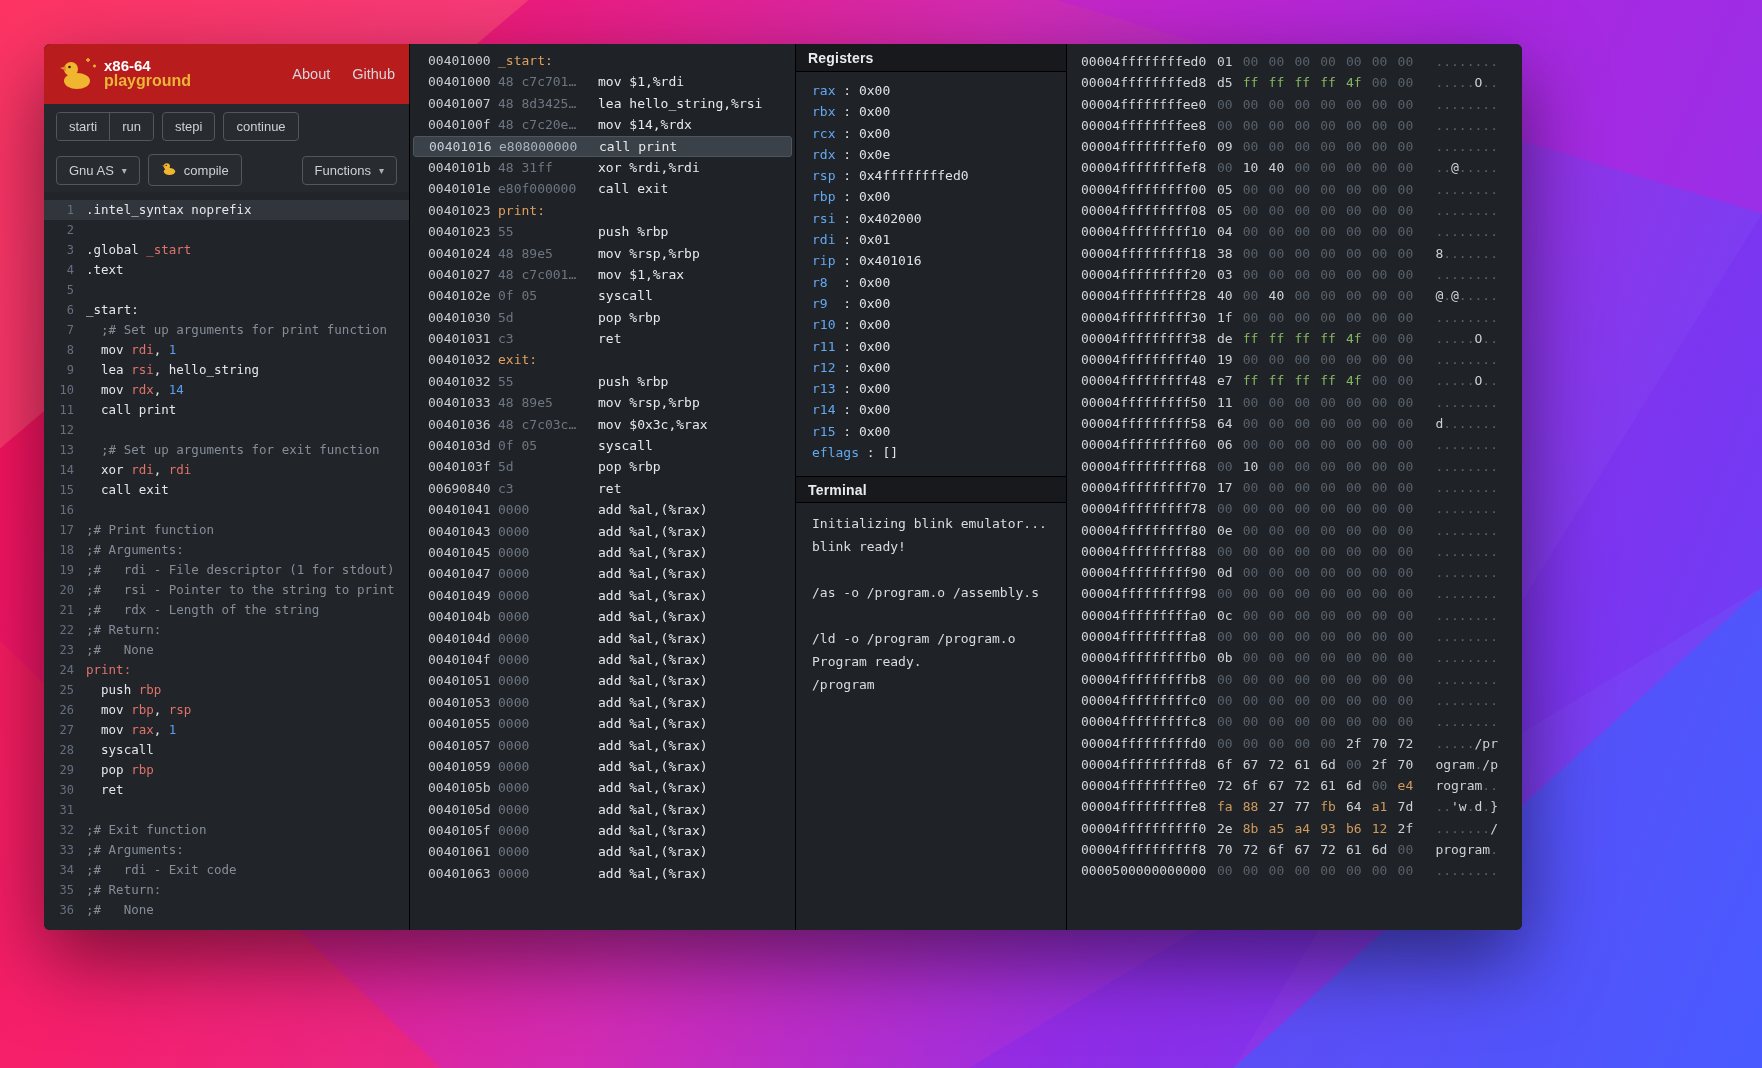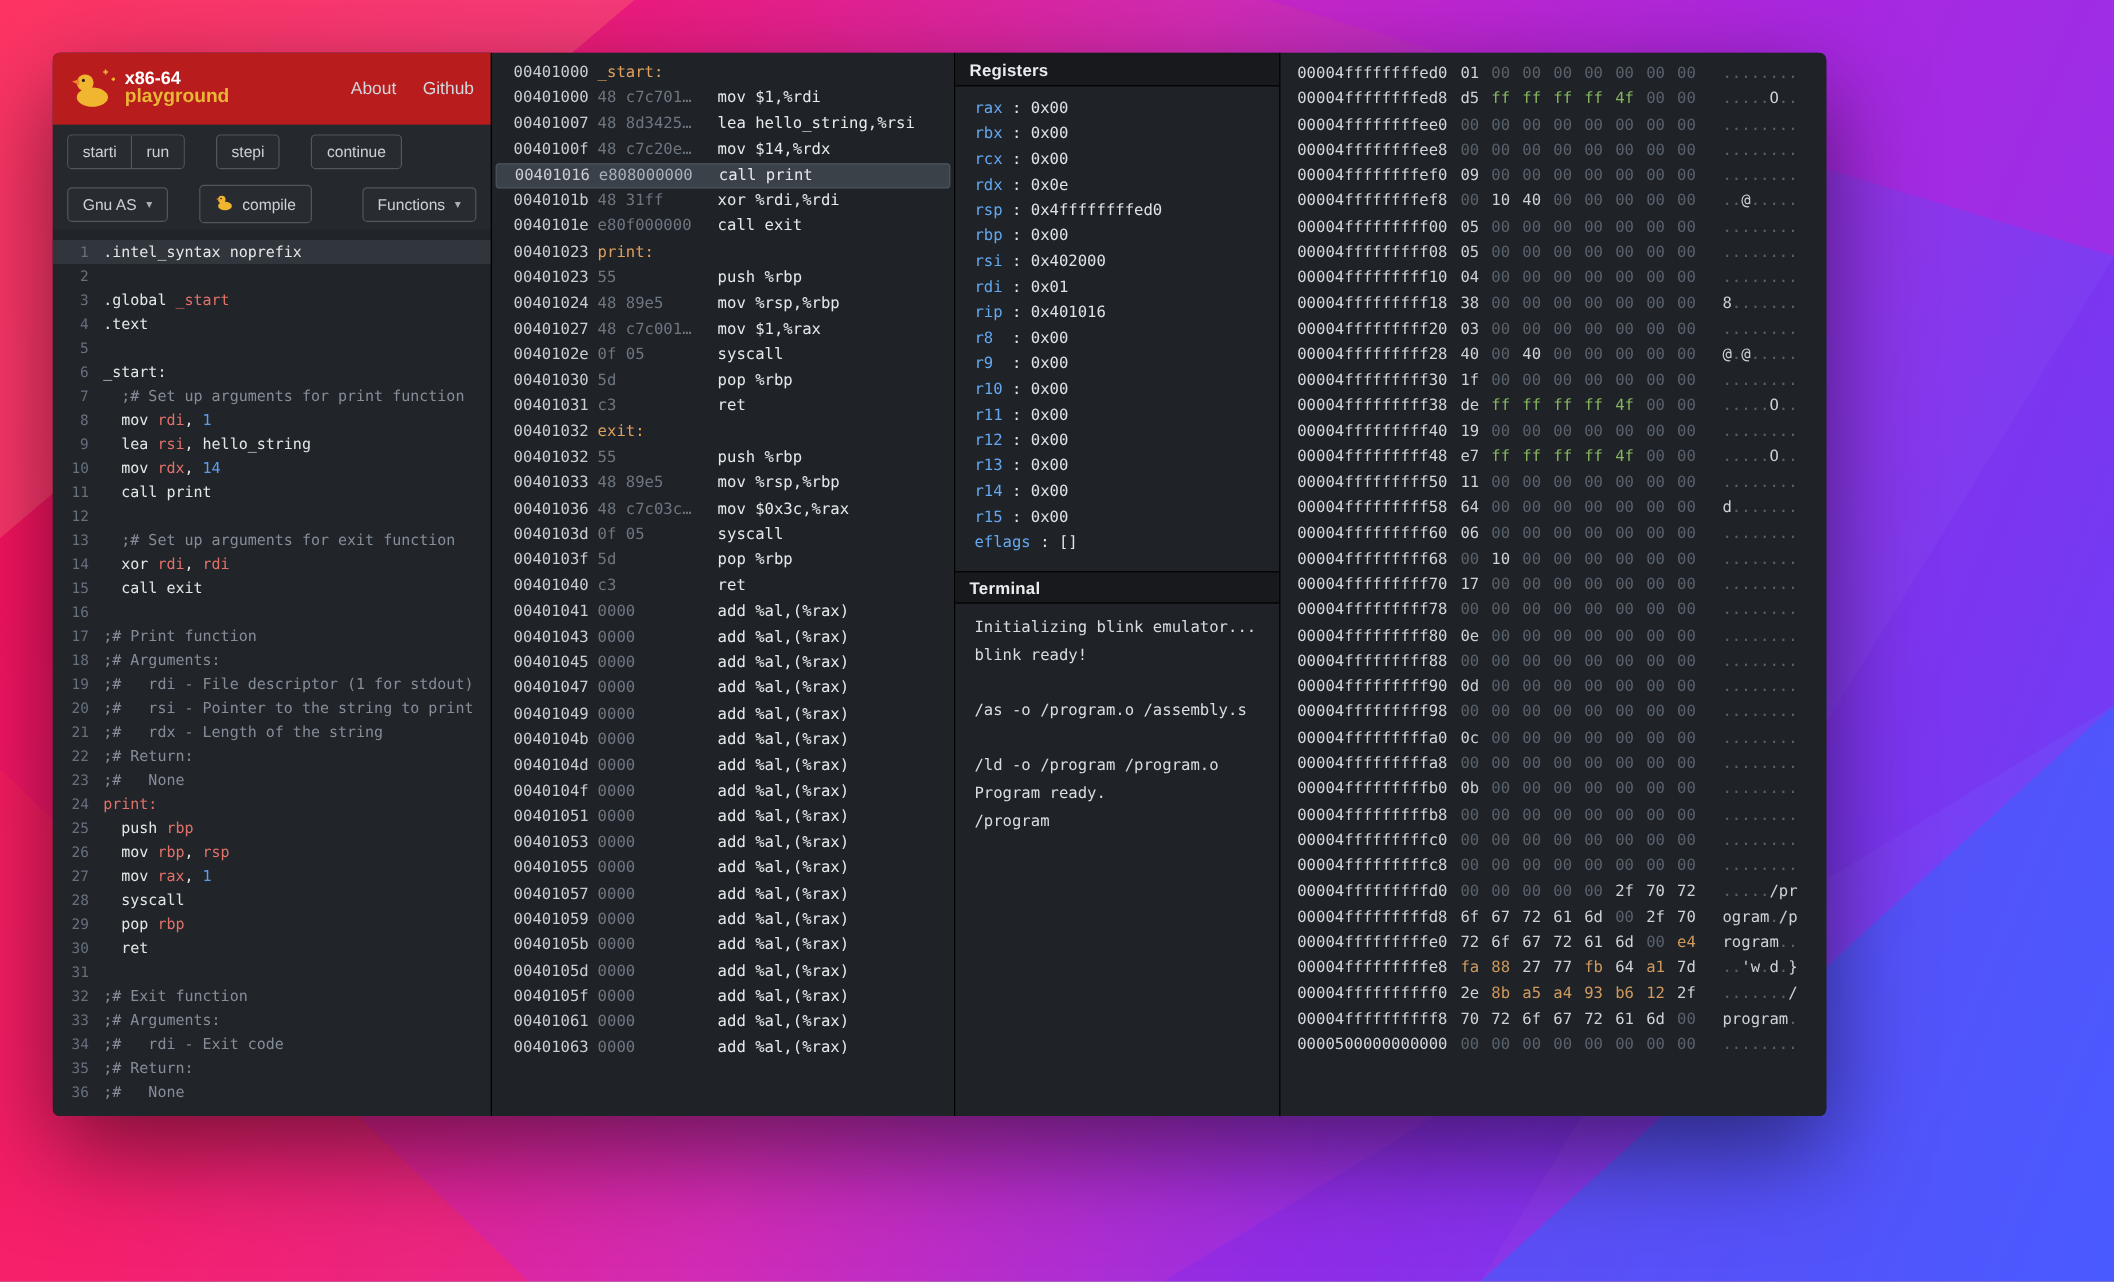--- a/index.html
+++ b/index.html
@@ -18,21 +18,21 @@
   
   .col-editor { width:365px; flex:none; display:flex; flex-direction:column; background:#212428; }
   .brand-header { height:60px; flex:none; display:flex; align-items:center; padding:0 14px; background:#b91c1c; }
   .logo { margin-right:8px; display:flex; }
   .brand-text { line-height:1.05; }
   .brand-top { font-size:15px; font-weight:bold; color:#ffffff; }
   .brand-bottom { font-size:16px; font-weight:bold; color:#eab636; }
   .links { margin-left:auto; display:flex; gap:22px; }
   .links a { color:#d3d7db; font-size:14.5px; cursor:pointer; text-decoration:none; }
 
-  .toolbar { height:44px; flex:none; display:flex; align-items:center; gap:26px; padding:0 12px; background:#25282d; }
+  .toolbar { height:44px; flex:none; display:flex; align-items:center; gap:8px; padding:0 12px; background:#25282d; }
   .seg { display:flex; border:1px solid #50575f; border-radius:4px; overflow:hidden; }
   .seg button { border:none; border-left:1px solid #50575f; }
   .seg button:first-child { border-left:none; }
   button, .select { background:#282c31; color:#ccd1d7; font-family:"Liberation Sans",sans-serif; font-size:13px;
            padding:6px 12px; cursor:pointer; }
   .btn, .select { border:1px solid #50575f; border-radius:4px; }
   .select { display:flex; align-items:center; gap:8px; }
   .chev { font-size:10px; color:#aab0b8; }
   .compile { display:flex; align-items:center; gap:6px; }
   .fn { margin-left:auto; }
@@ -275,21 +275,21 @@
           <span class="dis-addr">0040103d</span>
           <span class="dis-bytes">0f 05</span>
           <span class="dis-ins">syscall</span>
         </div>
         <div class="dis-row">
           <span class="dis-addr">0040103f</span>
           <span class="dis-bytes">5d</span>
           <span class="dis-ins">pop %rbp</span>
         </div>
         <div class="dis-row">
-          <span class="dis-addr">00401040</span>
+          <span class="dis-addr">00690840</span>
           <span class="dis-bytes">c3</span>
           <span class="dis-ins">ret</span>
         </div>
         <div class="dis-row">
           <span class="dis-addr">00401041</span>
           <span class="dis-bytes">0000</span>
           <span class="dis-ins">add %al,(%rax)</span>
         </div>
         <div class="dis-row">
           <span class="dis-addr">00401043</span>

